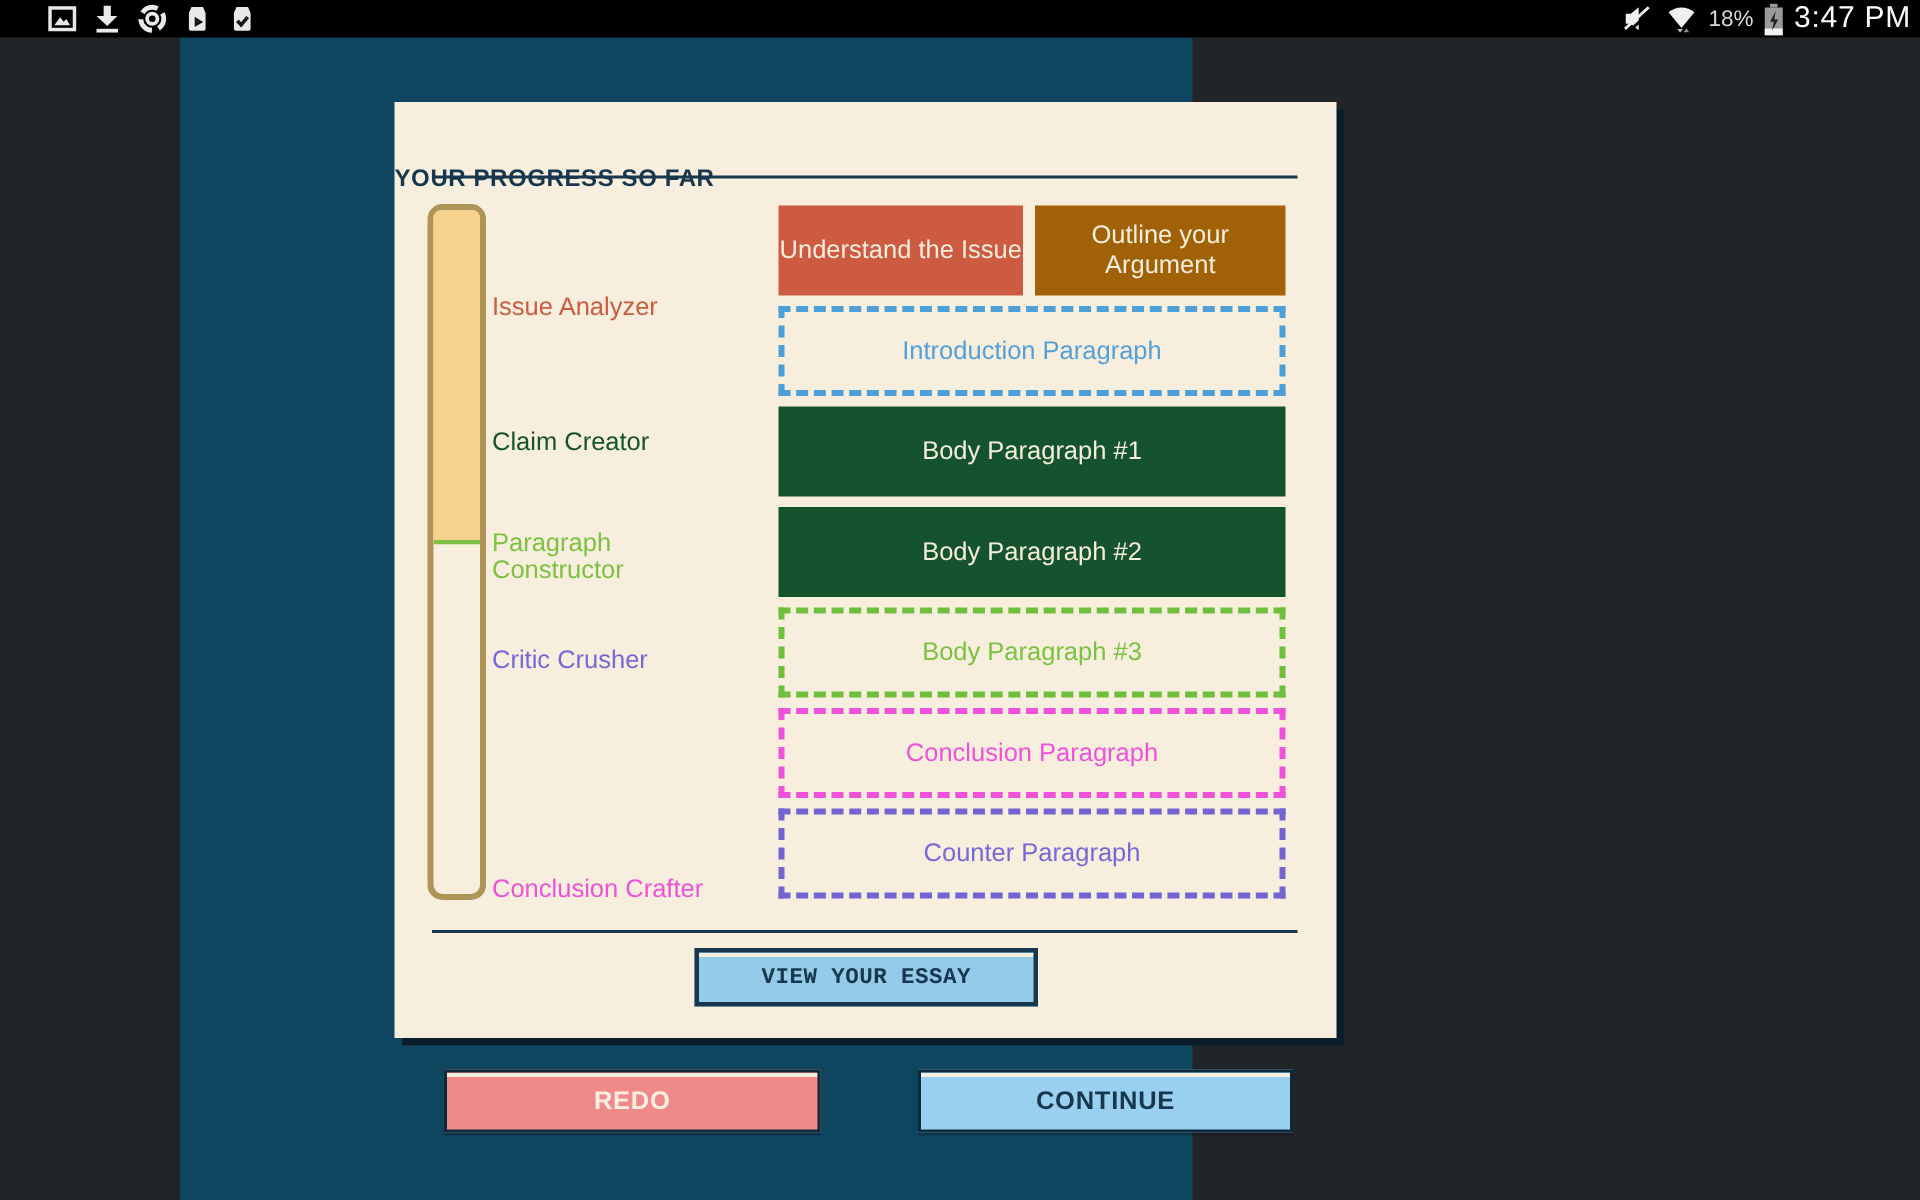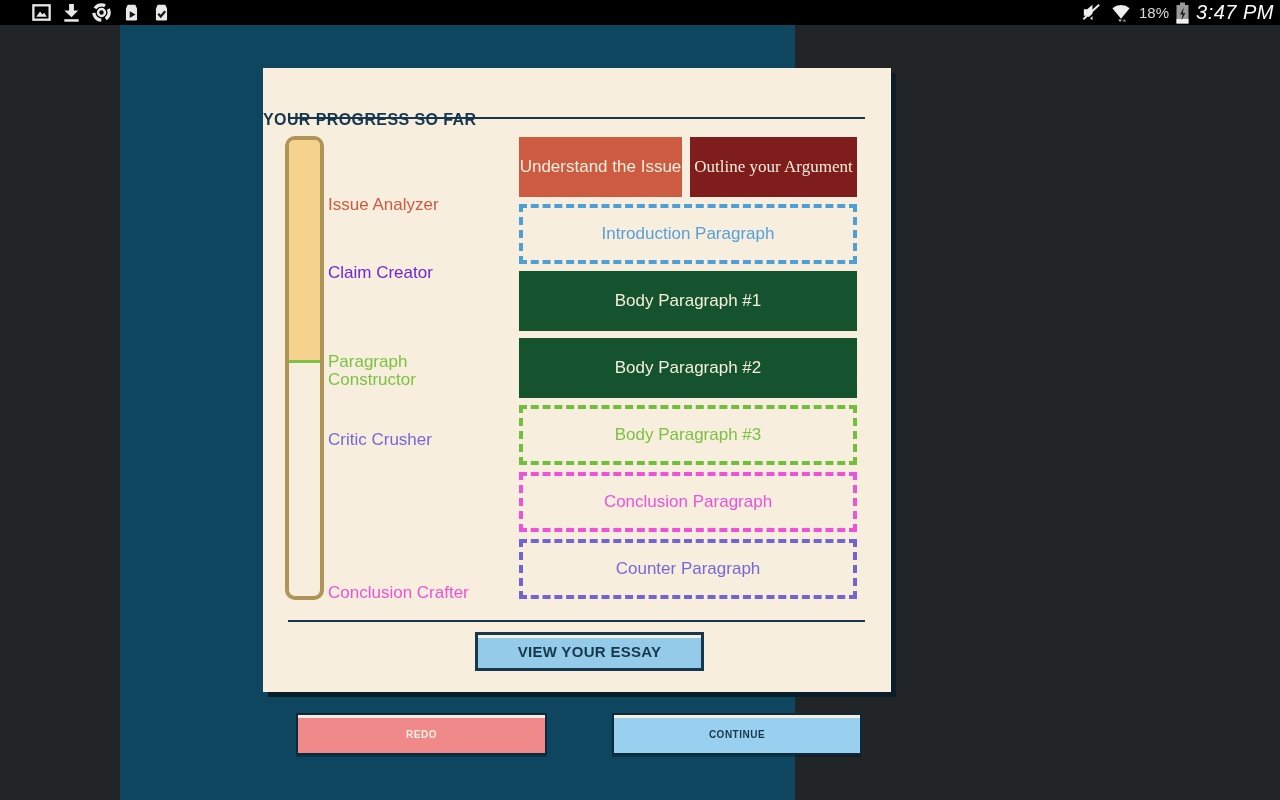--- a/index.html
+++ b/index.html
@@ -15,21 +15,21 @@
   .status-bar {
     position: absolute; left: 0; top: 0; width: 1280px; height: 25px;
     background: #000; display: flex; align-items: center; justify-content: space-between;
     z-index: 10;
     padding-left: 23px;
   }
   .sb-left { display: flex; align-items: center; gap: 7px; padding-left: 7px; }
   .sb-right { display: flex; align-items: center; gap: 6px; padding-right: 6px; }
   .sb-icon { display: block; }
   .sb-pct { color: #d9d9d9; font-size: 15px; line-height: 25px; }
-  .sb-time { color: #fbfbfb; font-size: 20px; line-height: 25px; letter-spacing: 0.5px; font-style: italic; }
+  .sb-time { color: #fbfbfb; font-size: 20px; line-height: 25px; letter-spacing: 0.5px; }
 
   
   .stage {
     position: absolute; left: 120px; top: 25px; width: 675px; height: 775px;
     background: #0e4660;
   }
 
   
   .card {
     position: absolute; left: 143px; top: 43px; width: 628px; height: 624px;
@@ -59,62 +59,62 @@
     border-radius: 5px 5px 0 0;
   }
 
   
   .milestone {
     position: absolute; left: 65px; font-size: 17px; line-height: 1.08;
   }
   .nowrap { white-space: nowrap; }
   .wrap2 { width: 112px; }
   .m0 { top: 128px; color: #cd5b41; }
-  .m1 { top: 196px; color: #6d28d9; }
+  .m1 { top: 218px; color: #14532d; }
   .m2 { top: 285px; color: #7cc142; }
   .m3 { top: 363px; color: #7668d6; }
   .m4 { top: 442px; color: #55a0d8; }
   .m5 { top: 516px; color: #ee52d8; }
 
   
   .blocks {
     position: absolute; left: 256px; top: 69px; width: 338px;
     display: flex; flex-direction: column; gap: 7px;
   }
   .block-row { display: flex; gap: 8px; height: 60px; }
   .block {
     height: 60px; display: flex; align-items: center; justify-content: center;
     text-align: center; font-size: 17px;
   }
   .block.half-a { width: 163px; }
   .block.half-b { flex: 1; }
   .solid { color: #f6eedd; }
   .bg-red    { background: #cd5b41; }
-  .bg-orange { background: #7f1d1d; font-family: Liberation Serif, serif; }
+  .bg-orange { background: #a16207; }
   .bg-green  { background: #14532d; }
   .dashed { background: transparent; border-width: 4px; border-style: dashed; }
   .d-blue    { border-color: #4d9fd8; color: #55a0d8; }
   .d-green   { border-color: #6fbf3d; color: #7cc142; }
   .d-purple  { border-color: #7265d2; color: #7668d6; }
   .d-magenta { border-color: #ee52d8; color: #ee52d8; }
 
   
   .view-btn {
-    position: absolute; left: 212px; top: 564px; width: 229px; height: 39px;
+    position: absolute; left: 200px; top: 564px; width: 229px; height: 39px;
     background: #93cbe9; border: 3px solid #17374e;
     box-shadow: inset 0 3px 0 #f6eedd;
     color: #17374e; font-weight: bold; font-size: 15px;
-    font-family: Liberation Sans, sans-serif;
+    font-family: Liberation Mono, monospace;
     letter-spacing: 0.3px; cursor: pointer;
   }
   .footer-btn {
     position: absolute; top: 688px; height: 42px;
     border: 2px solid #0c2a3c;
     box-shadow: inset 0 3px 0 #f6eedd, 0 2px 0 rgba(0,0,0,0.25);
-    font-weight: bold; font-size: 10px; letter-spacing: 0.5px;
+    font-weight: bold; font-size: 17px; letter-spacing: 0.5px;
     font-family: "Liberation Sans", sans-serif; cursor: pointer;
   }
   .redo-btn { left: 176px; width: 251px; background: #f08a8a; color: #f8efe0; }
   .continue-btn { left: 492px; width: 250px; background: #9ad0ef; color: #17374e; }
 </style>
 </head>
 <body>
 
 <div class="screen">
 

